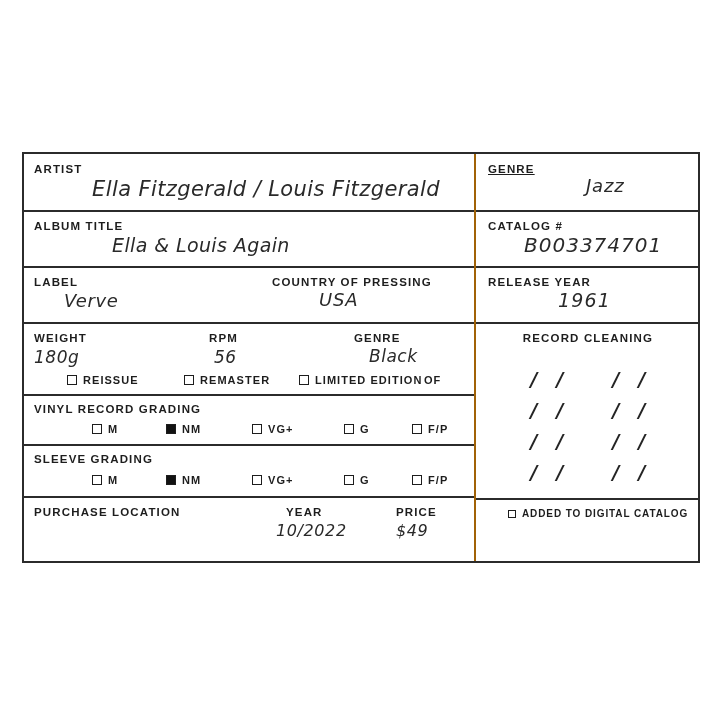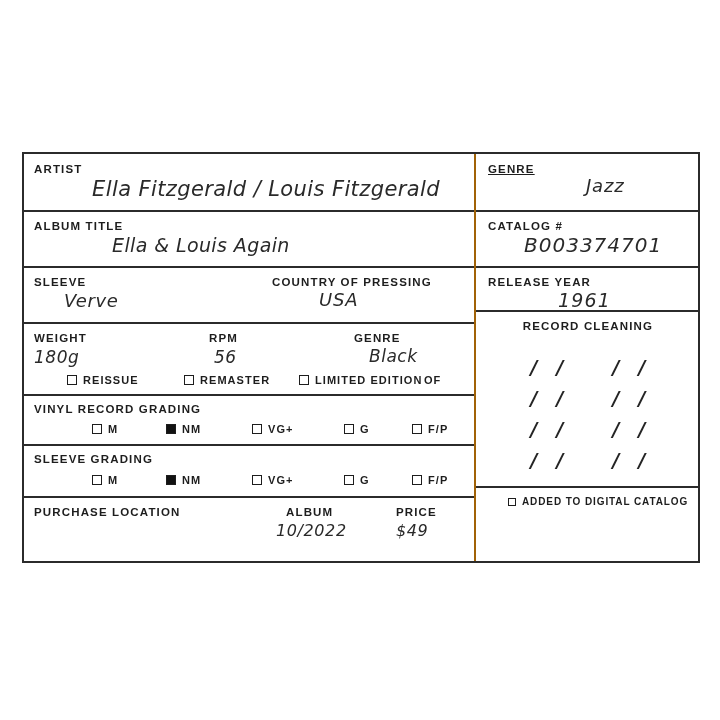--- a/index.html
+++ b/index.html
@@ -123,21 +123,21 @@
         <span class="lbl" style="left:10px; top:9px;">ARTIST</span>
         <span class="hand artist-val">Ella Fitzgerald / Louis Fitzgerald</span>
       </div>
 
       <div class="row" style="height:56px;">
         <span class="lbl" style="left:10px; top:8px;">ALBUM TITLE</span>
         <span class="hand album-val">Ella &amp; Louis Again</span>
       </div>
 
       <div class="row" style="height:56px;">
-        <span class="lbl" style="left:10px; top:8px;">SLEEVE</span>
+        <span class="lbl" style="left:10px; top:8px;">LABEL</span>
         <span class="hand label-val">Verve</span>
         <span class="lbl" style="left:248px; top:8px;">COUNTRY OF PRESSING</span>
         <span class="hand country-val">USA</span>
       </div>
 
       <div class="row" style="height:72px;">
         <span class="lbl" style="left:10px; top:8px;">WEIGHT</span>
         <span class="hand weight-val">180g</span>
 
         <span class="lbl" style="left:185px; top:8px;">RPM</span>
@@ -211,41 +211,41 @@
           <div class="cb" style="left:368px;">
             <span class="box"></span>
             <span class="cb-txt">F/P</span>
           </div>
         </div>
       </div>
 
       <div class="row last" style="height:59px;text-align:right;">
         <span class="lbl" style="left:10px; top:8px;">PURCHASE LOCATION</span>
 
-        <span class="lbl" style="left:262px; top:8px;">ALBUM</span>
+        <span class="lbl" style="left:262px; top:8px;">YEAR</span>
         <span class="hand date-val">10/2022</span>
 
         <span class="lbl" style="left:372px; top:8px;">PRICE</span>
         <span class="hand price-val">$49</span>
       </div>
     </div>
 
     <div class="col-right">
 
       <div class="row" style="height:58px;">
         <span class="lbl" style="left:12px; top:9px;text-decoration:underline;">GENRE</span>
         <span class="hand genre-val">Jazz</span>
       </div>
 
       <div class="row" style="height:56px;">
         <span class="lbl" style="left:12px; top:8px;">CATALOG #</span>
         <span class="hand catalog-val">B003374701</span>
       </div>
 
-      <div class="row" style="height:44px;">
+      <div class="row" style="height:56px;">
         <span class="lbl" style="left:12px; top:8px;">RELEASE YEAR</span>
         <span class="hand year-val">1961</span>
       </div>
 
       <div class="row" style="height:176px;">
         <span class="lbl c" style="left:50%; top:8px;">RECORD CLEANING</span>
         <div class="tally-wrap">
           <div class="tally-row">
             <span class="tally-group">
               <span class="tick">/</span>

